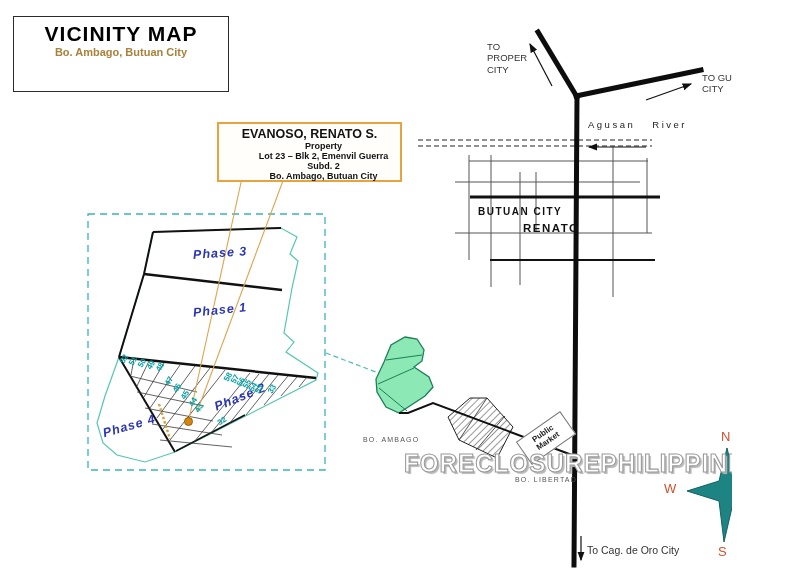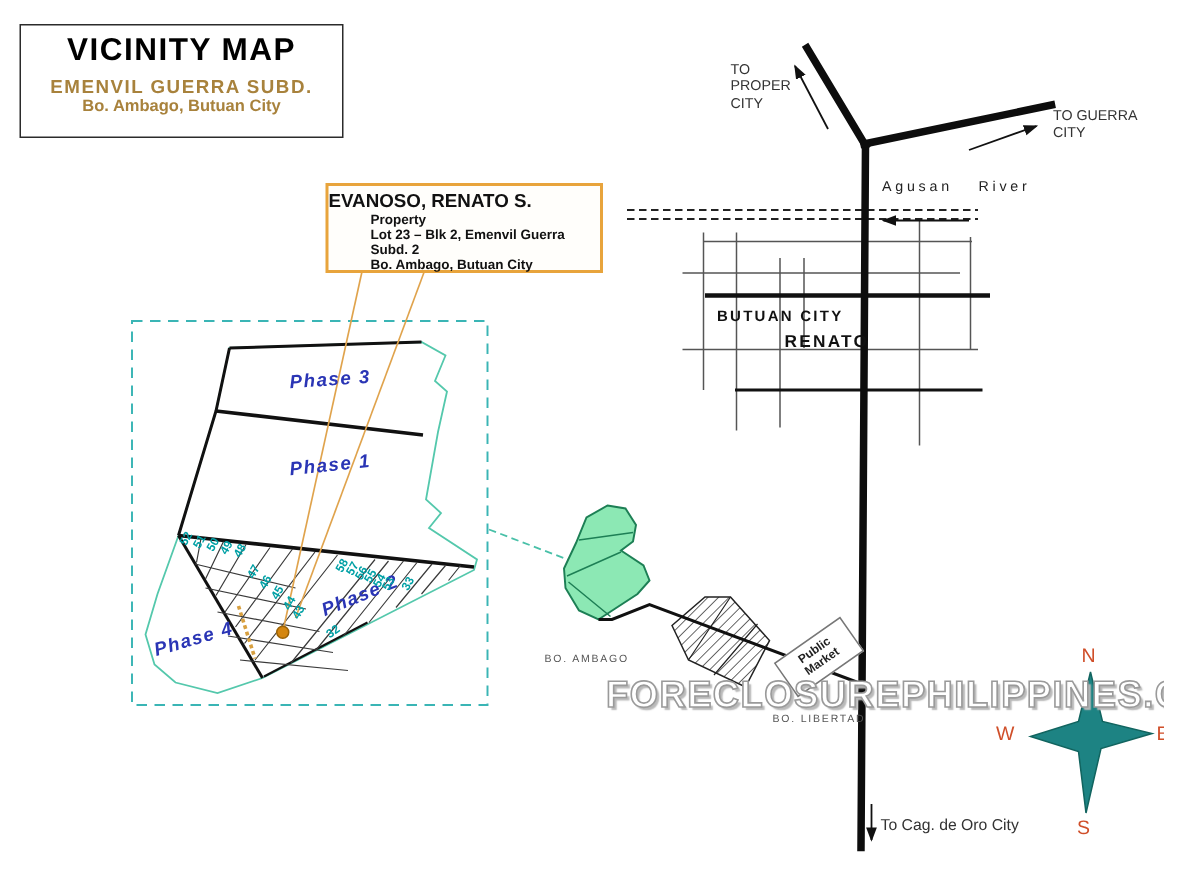--- a/index.html
+++ b/index.html
@@ -1,29 +1,29 @@
 <!DOCTYPE html>
 <html><head>
 <meta charset="utf-8">
 <style>
   html,body{margin:0;padding:0;background:#fff;}
   #canvas{position:relative;width:732px;height:582px;background:#ffffff;overflow:hidden;
-          font-family:"Liberation Sans",sans-serif;padding-left:44px;}
+          font-family:"Liberation Sans",sans-serif;}
   #linework{position:absolute;left:0;top:0;z-index:1;}
   .lbl{position:absolute;white-space:nowrap;z-index:5;}
   
   .title-box{position:absolute;left:13px;top:16px;width:214px;height:74px;border:1.5px solid #2b2b2b;
              background:#fff;text-align:center;z-index:10;}
   .title-main{font-size:21px;font-weight:bold;letter-spacing:1px;color:#000;margin-top:5px;}
   .title-sub{font-size:10px;color:#555;margin-top:-1px;}
   .title-subd{font-size:12.5px;font-weight:bold;color:#a8823c;letter-spacing:1px;margin-top:5px;}
   .title-loc{font-size:11px;font-weight:bold;color:#a8823c;}
   
   .prop-box{position:absolute;left:217px;top:122px;width:181px;height:56px;border:2px solid #e8a43c;
-            background:#fffefb;text-align:left;z-index:10;}
+            background:#fffefb;text-align:center;z-index:10;}
   .prop-owner{font-size:12.5px;font-weight:bold;color:#111;margin-top:3px;}
   .prop-line{font-size:9px;font-weight:bold;color:#111;margin-left:28px;}
   
   .phase{font-size:12.5px;font-weight:bold;font-style:italic;color:#2a35b5;letter-spacing:1px;}
   
   .lot{font-size:8px;font-weight:bold;color:#00a0a5;transform:translate(-50%,-50%) rotate(-60deg);}
   
   .dir{font-size:9.5px;color:#333;line-height:1.2;}
   .tiny{font-size:7px;color:#555;letter-spacing:1.2px;}
   .compass-letter{font-size:13px;color:#d04f2a;}
@@ -120,21 +120,20 @@
       <path d="M459,440 L487,398 M476,450 L505,416" stroke="#222" stroke-width="0.8" fill="none"></path>
     </g>
 
     <path d="M399,413 L408,413 L433,403 L572,455" fill="none" stroke="#111" stroke-width="2"></path>
 
     <polygon points="727,448 735,481 768,489 734,499 724,542 719,501 687,491 719,481" fill="#1d8383" stroke="#11645f" stroke-width="1"></polygon>
   </svg>
 
   <div class="title-box">
     <div class="title-main">VICINITY MAP</div>
-    <div class="title-subd">EMENVIL GUERRA SUBD.</div>
     <div class="title-loc">Bo. Ambago, Butuan City</div>
   </div>
 
   <div class="prop-box">
     <div class="prop-owner">EVANOSO, RENATO S.</div>
     <div class="prop-line">Property</div>
     <div class="prop-line">Lot 23 – Blk 2, Emenvil Guerra Subd. 2</div>
     <div class="prop-line">Bo. Ambago, Butuan City</div>
   </div>
 

